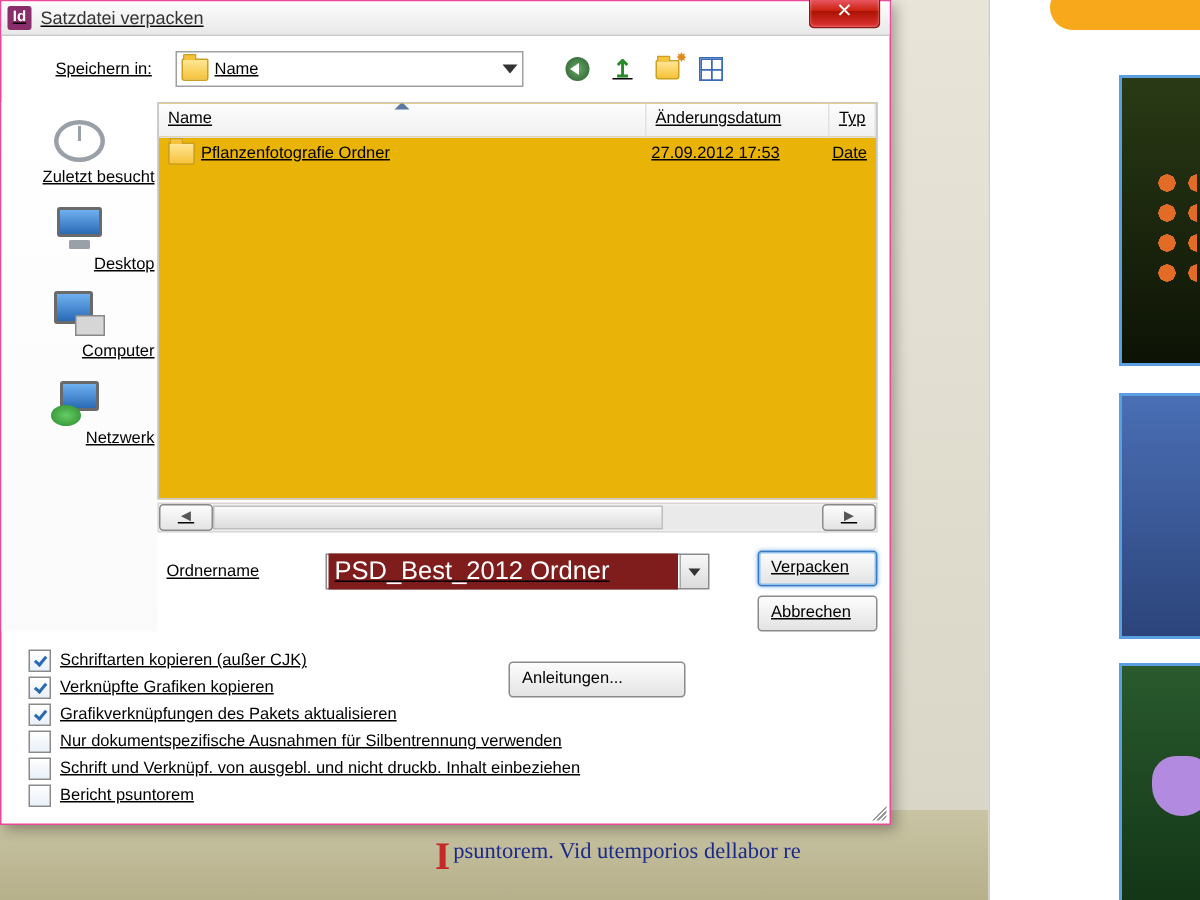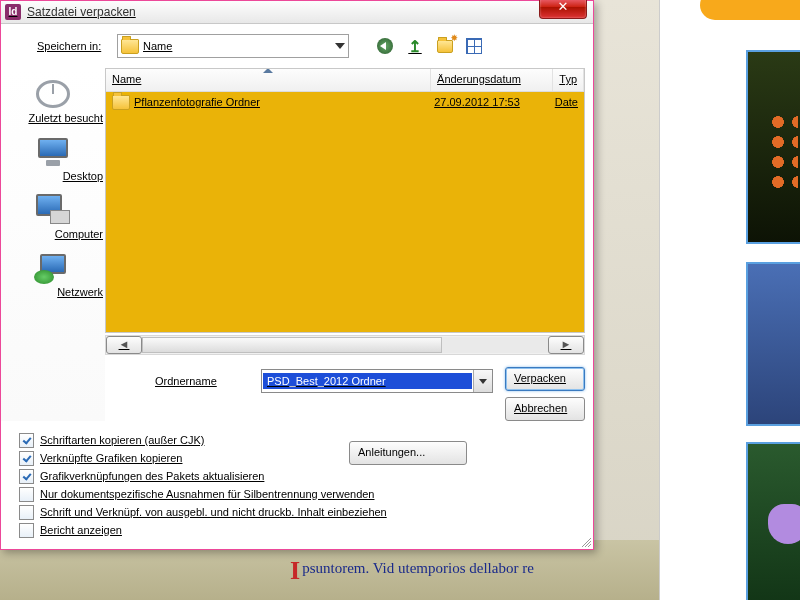--- a/index.html
+++ b/index.html
@@ -282,25 +282,25 @@
   .combo {
     flex: 1;
     max-width: 254px;
     height: 22px;
     border: 1px solid #8a8a8a;
     display:flex; align-items:center;
     background:#fff;
   }
   .combo .inner {
     flex:1;
-    background: #1d4ed8;
+    background: #7f1d1d;
     color:#fff;
     padding: 2px 4px;
     margin: 1px;
-    font-size: 11px;
+    font-size: 17px;
   }
   .combo .arrowbtn {
     width: 18px; height: 100%;
     background: linear-gradient(#f8f8f8,#dcdcdc);
     border-left: 1px solid #a8a8a8;
     display:flex;align-items:center;justify-content:center;
   }
   .combo .arrowbtn div {
     width:0;height:0;border-left:4px solid transparent;border-right:4px solid transparent;border-top:5px solid #333;
   }
@@ -344,21 +344,21 @@
     content: "";
     position: absolute;
     left: 2px; top: 5px;
     width: 3px; height: 6px;
     border-right: 2px solid #2a6ab5;
     border-bottom: 2px solid #2a6ab5;
     transform: rotate(40deg) translateY(-4px);
   }
   .instr-btn {
     position: absolute;
-    left: 348px; top: 20px;
+    left: 338px; top: 20px;
     width: 100px;
   }
   .resize-grip {
     position:absolute; right:2px; bottom:2px;
     width:12px;height:12px;
     background:
       linear-gradient(135deg, transparent 60%, #999 60%, #999 66%, transparent 66%),
       linear-gradient(135deg, transparent 72%, #999 72%, #999 78%, transparent 78%),
       linear-gradient(135deg, transparent 84%, #999 84%, #999 90%, transparent 90%);
   }
@@ -458,21 +458,21 @@
 
       <div class="hscroll">
         <div class="btn">◄</div>
         <div class="track">
           <div class="thumb"></div>
         </div>
         <div class="btn">►</div>
       </div>
 
       <div style="display:flex; gap:12px;">
-        <div style="flex:1;margin-left:44px;">
+        <div style="flex:1;">
           <div class="fname-row">
             <span class="lbl">Ordnername</span>
             <div class="combo">
               <div class="inner">PSD_Best_2012 Ordner</div>
               <div class="arrowbtn">
                   <div></div>
                 </div>
             </div>
           </div>
         </div>
@@ -500,19 +500,19 @@
     <div class="chk">
       <span class="box"></span>
       <span>Nur dokumentspezifische Ausnahmen für Silbentrennung verwenden</span>
     </div>
     <div class="chk">
       <span class="box"></span>
       <span>Schrift und Verknüpf. von ausgebl. und nicht druckb. Inhalt einbeziehen</span>
     </div>
     <div class="chk">
       <span class="box"></span>
-      <span>Bericht anzeigen</span>
+      <span>Bericht psuntorem</span>
     </div>
     <div class="btn instr-btn">Anleitungen...</div>
     <div class="resize-grip"></div>
   </div>
 
 </div>
 
 </body></html>

